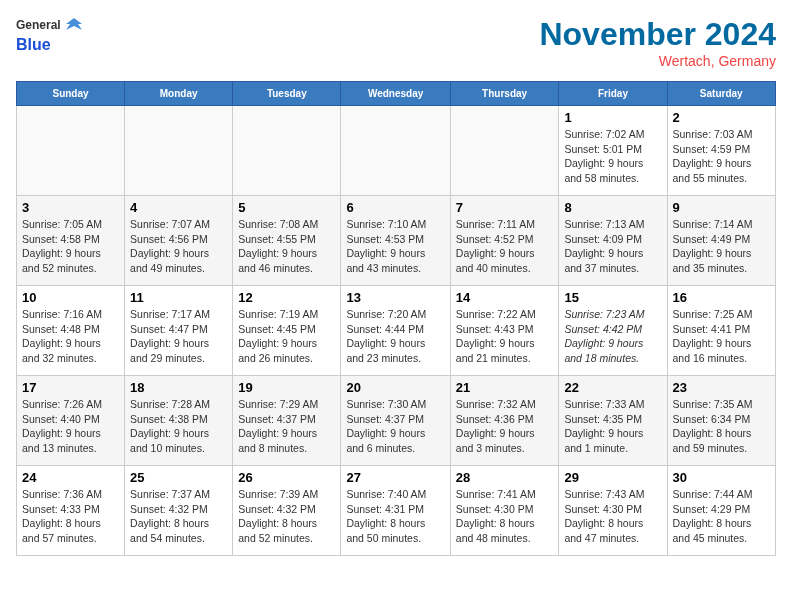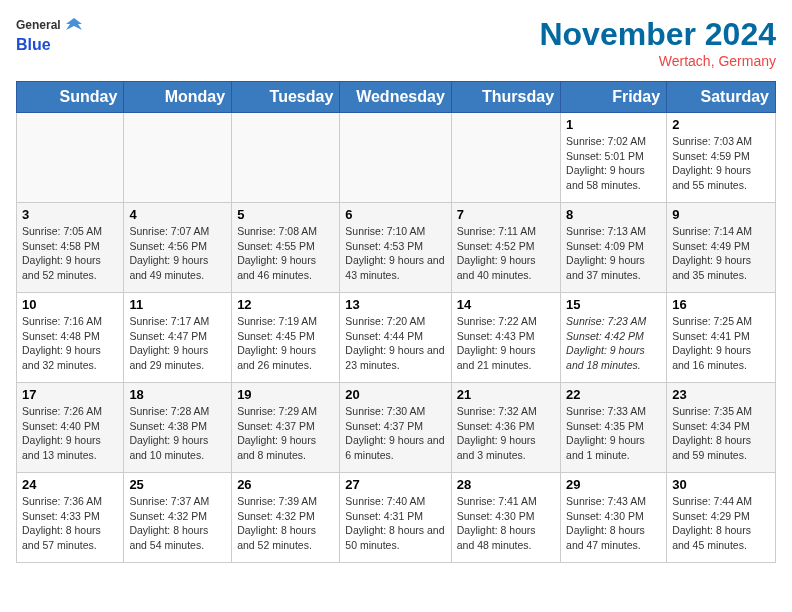--- a/index.html
+++ b/index.html
@@ -34,23 +34,23 @@
       color: #ef4444;
     }
     .calendar {
       width: 100%;
       border-collapse: collapse;
       font-size: 11px;
     }
     .calendar th {
       background-color: #3a7abf;
       color: #fff;
-      text-align: right;
+      text-align: center;
       padding: 6px 6px;
-      font-size: 16px;
+      font-size: 10px;
       font-weight: bold;
       border: 1px solid #2a5a9f;
     }
     .calendar td {
       border: 1px solid #ccc;
       vertical-align: top;
       padding: 4px 5px;
       width: 113px;
       min-height: 80px;
       background: #fff;
@@ -249,21 +249,21 @@
         </td>
         <td>
           <div class="day-number">22</div>
           <div class="day-info" style="white-space: pre-line;">Sunrise: 7:33 AM
 Sunset: 4:35 PM
 Daylight: 9 hours and 1 minute.</div>
         </td>
         <td>
           <div class="day-number">23</div>
           <div class="day-info" style="white-space: pre-line;">Sunrise: 7:35 AM
-Sunset: 4:34 PM
+Sunset: 6:34 PM
 Daylight: 8 hours and 59 minutes.</div>
         </td>
       </tr>
       <tr class="week-row">
         <td>
           <div class="day-number">24</div>
           <div class="day-info" style="white-space: pre-line;">Sunrise: 7:36 AM
 Sunset: 4:33 PM
 Daylight: 8 hours and 57 minutes.</div>
         </td>

